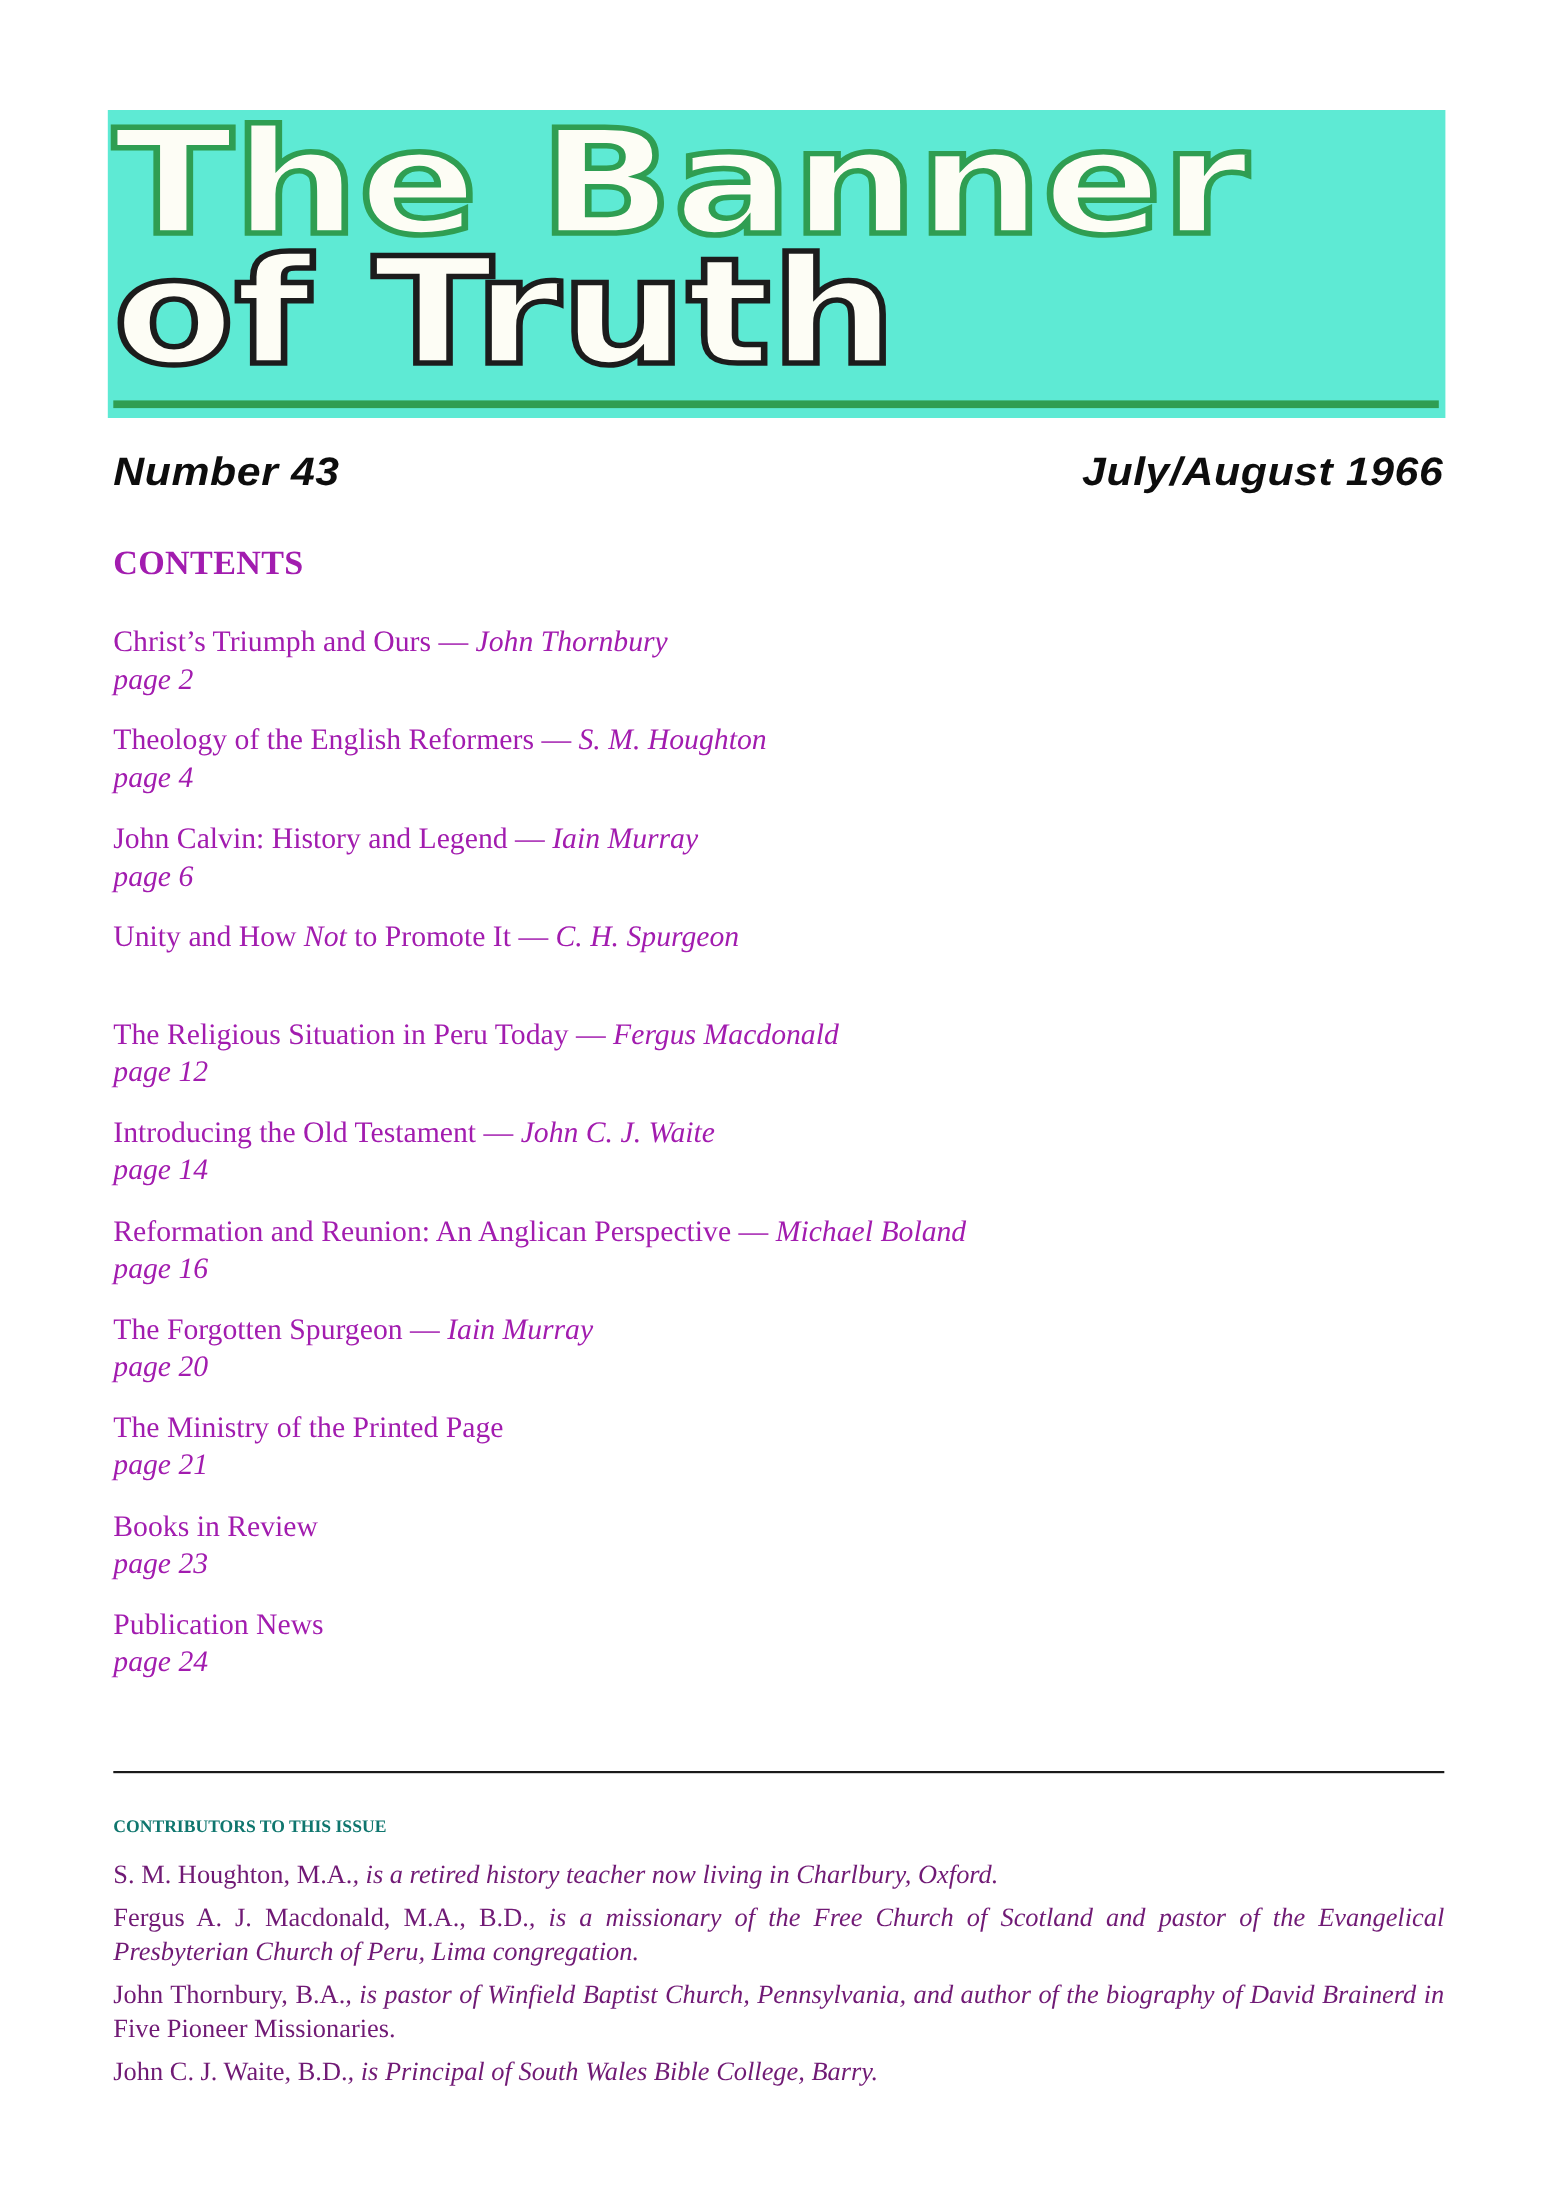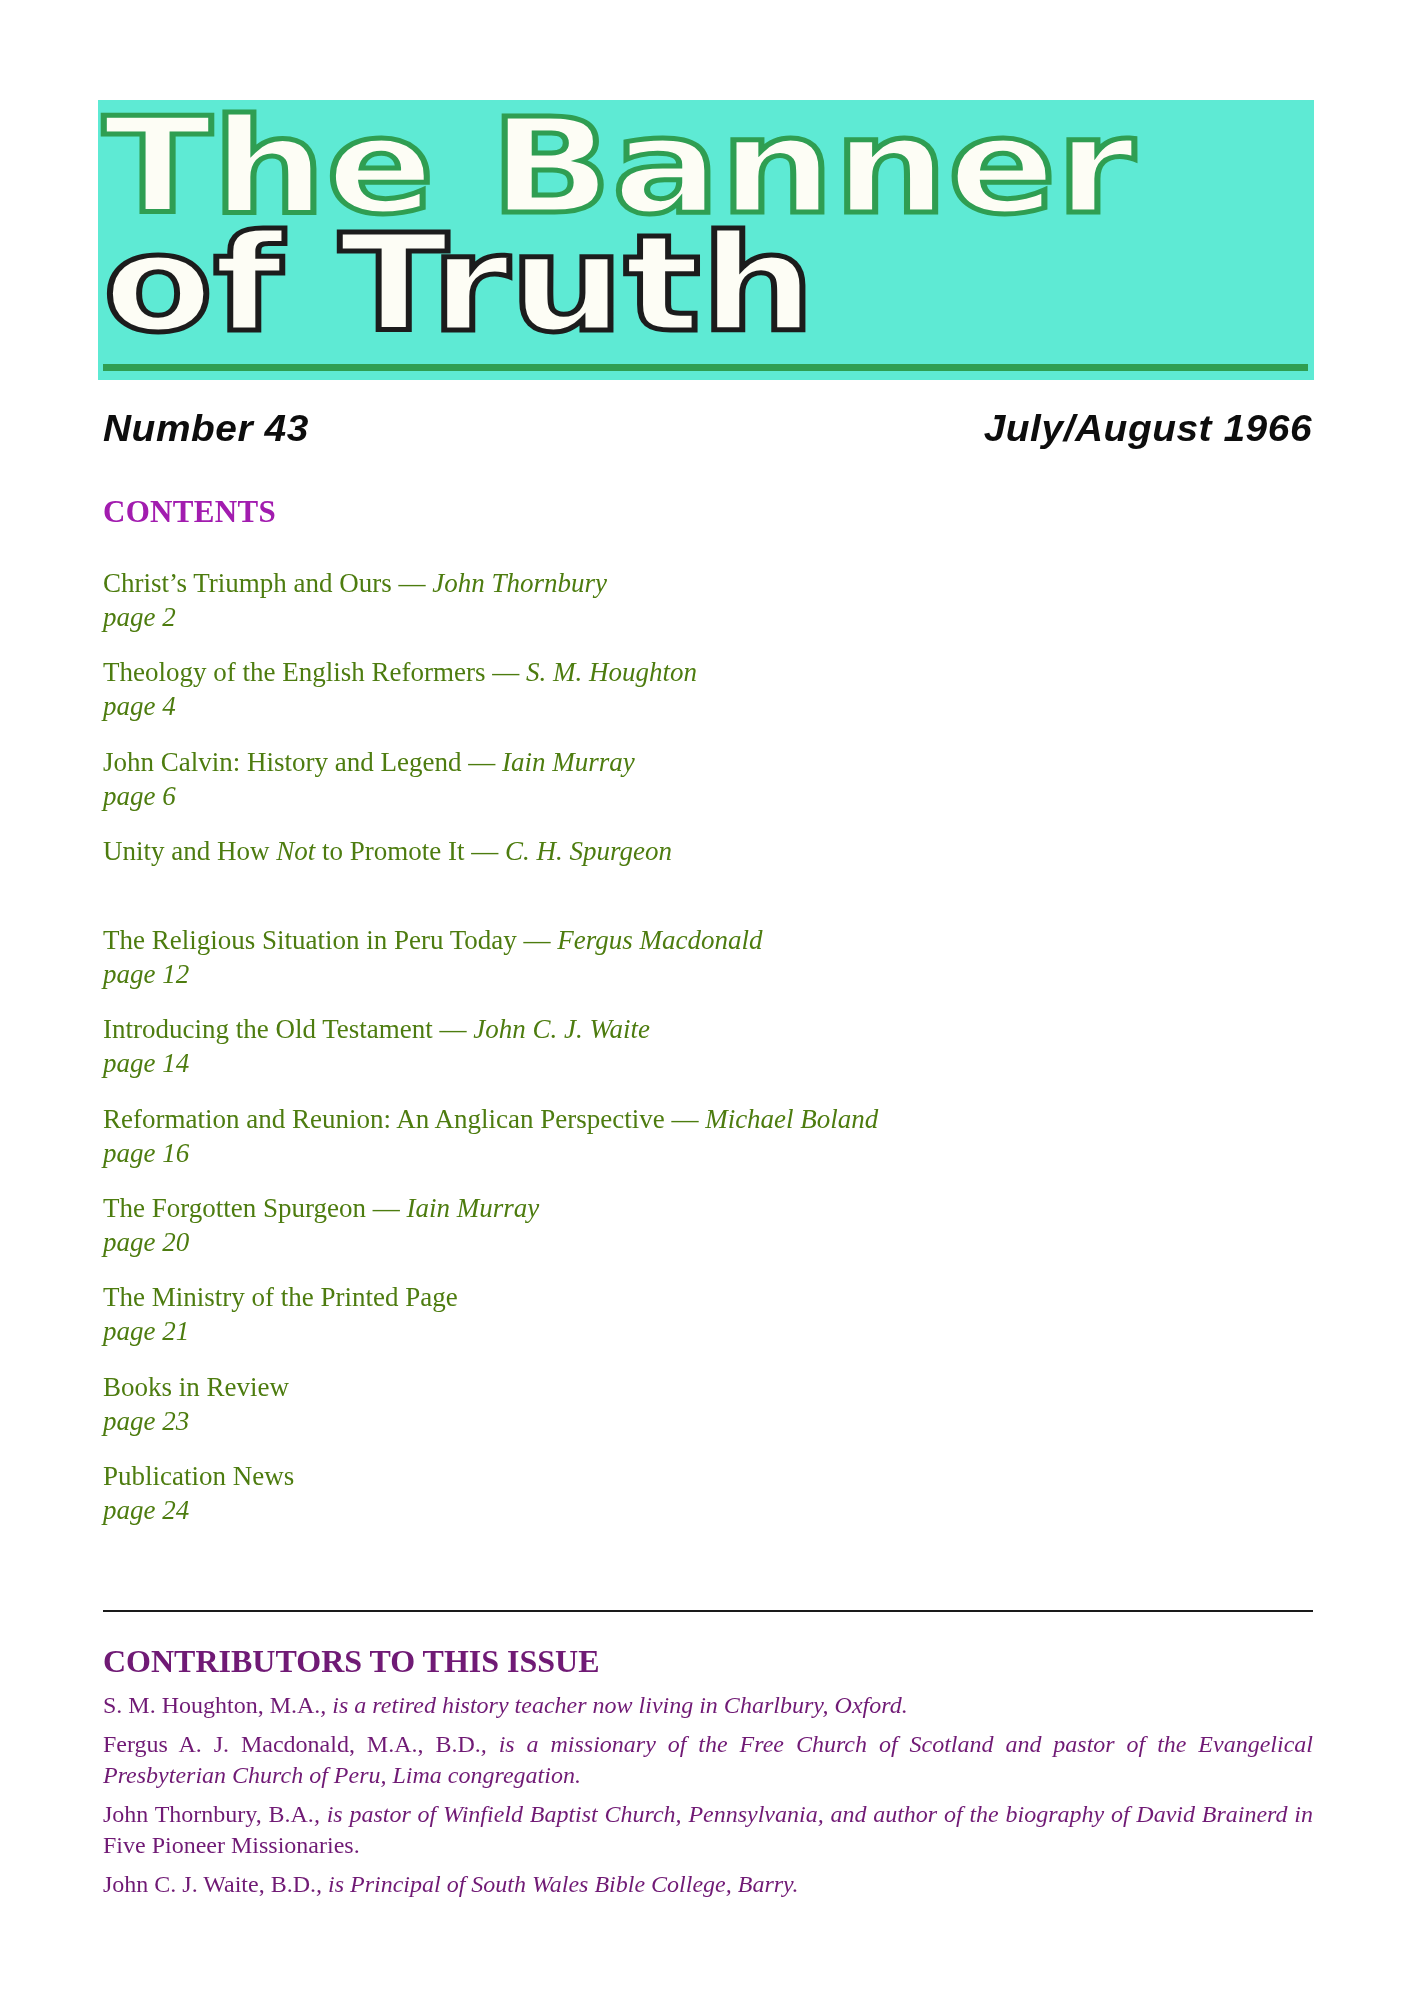--- a/index.html
+++ b/index.html
@@ -12,27 +12,27 @@
     position: absolute; top: 0; font-family: "Liberation Sans", sans-serif; font-weight: bold; font-style: italic;
     font-size: 36px; letter-spacing: 0.5px; white-space: nowrap; line-height: 50px; color: #0d0d0d;
   }
   .issue-number { left: 0; transform-origin: left center; transform: scaleX(1.08); }
   .issue-date { right: 0; transform-origin: right center; transform: scaleX(1.08); }
   .contents-title {
     position: absolute; left: 103px; top: 492px; font-family: "Liberation Serif", serif; font-weight: bold;
     font-size: 31px; line-height: 40px; letter-spacing: 0.3px; color: #a21caf;
   }
   .contents-list { position: absolute; left: 103px; top: 566px; width: 1100px; margin: 0; padding: 0; list-style: none; }
-  .contents-item { height: 89.3px; font-family: "Liberation Serif", serif; font-size: 27px; color: #4d7c0f; }
+  .contents-item { height: 89.3px; font-family: "Liberation Serif", serif; font-size: 27px; color: #a21caf; }
   .item-line { line-height: 34px; white-space: nowrap; }
   .item-author, .item-page, .em { font-style: italic; }
   .divider { position: absolute; left: 103px; top: 1610px; width: 1210px; height: 2px; background: #1a1a1a; }
   .contrib-title {
     position: absolute; left: 103px; top: 1646px; font-family: "Liberation Serif", serif; font-weight: bold;
-    font-size: 32px; line-height: 30px; color: #701a75;
+    font-size: 16px; line-height: 30px; color: #0f766e;
   }
   .contrib-list { position: absolute; left: 103px; top: 1690px; width: 1210px; margin: 0; padding: 0; list-style: none; }
   .contrib-item {
     font-family: "Liberation Serif", serif; font-size: 24px; line-height: 31px; color: #701a75;
     text-align: justify; margin-bottom: 8px;
   }
   .contrib-item .desc { font-style: italic; }
 </style>
 </head>
 <body>

